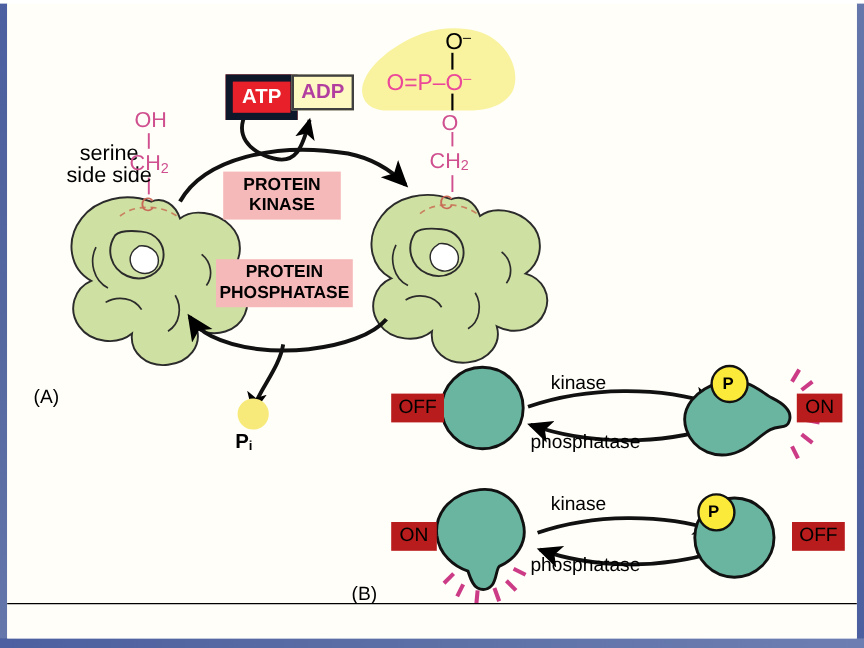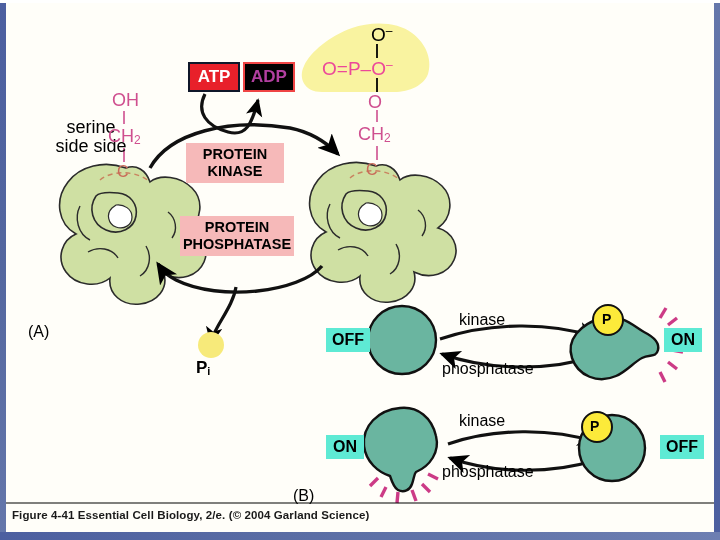--- a/index.html
+++ b/index.html
@@ -71,49 +71,49 @@
   
   .box {
     position: absolute;
     display: flex; align-items: center; justify-content: center;
     text-align: center;
     font-weight: bold;
   }
   .box-atp {
     left: 188px; top: 62px; width: 48px; height: 26px;
     background: #e8202a; color: #ffffff; font-size: 17px;
-    border: 2px solid #0f172a;
+    border: 6px solid #0f172a;
   }
   .box-adp {
     left: 243px; top: 62px; width: 48px; height: 26px;
-    background: #000000; color: #b23fa0; font-size: 17px;
-    border: 2px solid #ef4444;
+    background: #fef9c3; color: #b23fa0; font-size: 17px;
+    border: 2px solid #404040;
   }
   .box-kinase {
     left: 186px; top: 143px; width: 98px; height: 40px;
     background: #f6b9b9; color: #000; font-size: 14.5px;
     line-height: 17px; flex-direction: column;
   }
   .box-phosphatase {
     left: 180px; top: 216px; width: 114px; height: 40px;
     background: #f6b9b9; color: #000; font-size: 14.5px;
     line-height: 17px; flex-direction: column;
   }
 
   .pi-label { left: 196px; top: 358px; font-size: 17px; font-weight: bold; }
 
   .panel-a { left: 28px; top: 323px; font-size: 16px; }
   .panel-b { left: 293px; top: 487px; font-size: 16px; }
 
   
   .state-box {
     position: absolute;
-    background: #5eead4;
+    background: #b91c1c;
     display: flex; align-items: center; justify-content: center;
-    font-size: 16px; color: #000; font-weight: bold;
+    font-size: 16px; color: #000;
   }
   .s-off1 { left: 326px; top: 328px; width: 44px; height: 24px; }
   .s-on1  { left: 664px; top: 328px; width: 38px; height: 24px; }
   .s-on2  { left: 326px; top: 435px; width: 38px; height: 24px; }
   .s-off2 { left: 660px; top: 435px; width: 44px; height: 24px; }
 
   .enz { position: absolute; font-size: 16px; color: #000; }
   .k1 { left: 459px; top: 311px; }
   .p1 { left: 442px; top: 360px; }
   .k2 { left: 459px; top: 412px; }
@@ -324,15 +324,14 @@
   <div class="state-box s-off2">OFF</div>
 
   <div class="enz k1">kinase</div>
   <div class="enz p1">phosphatase</div>
   <div class="enz k2">kinase</div>
   <div class="enz p2">phosphatase</div>
 
   <div class="p-circle-label pc1">P</div>
   <div class="p-circle-label pc2">P</div>
 
-  <div class="caption">Figure 4-41  Essential Cell Biology, 2/e. (© 2004 Garland Science)</div>
 
 </div>
 
 </body></html>

